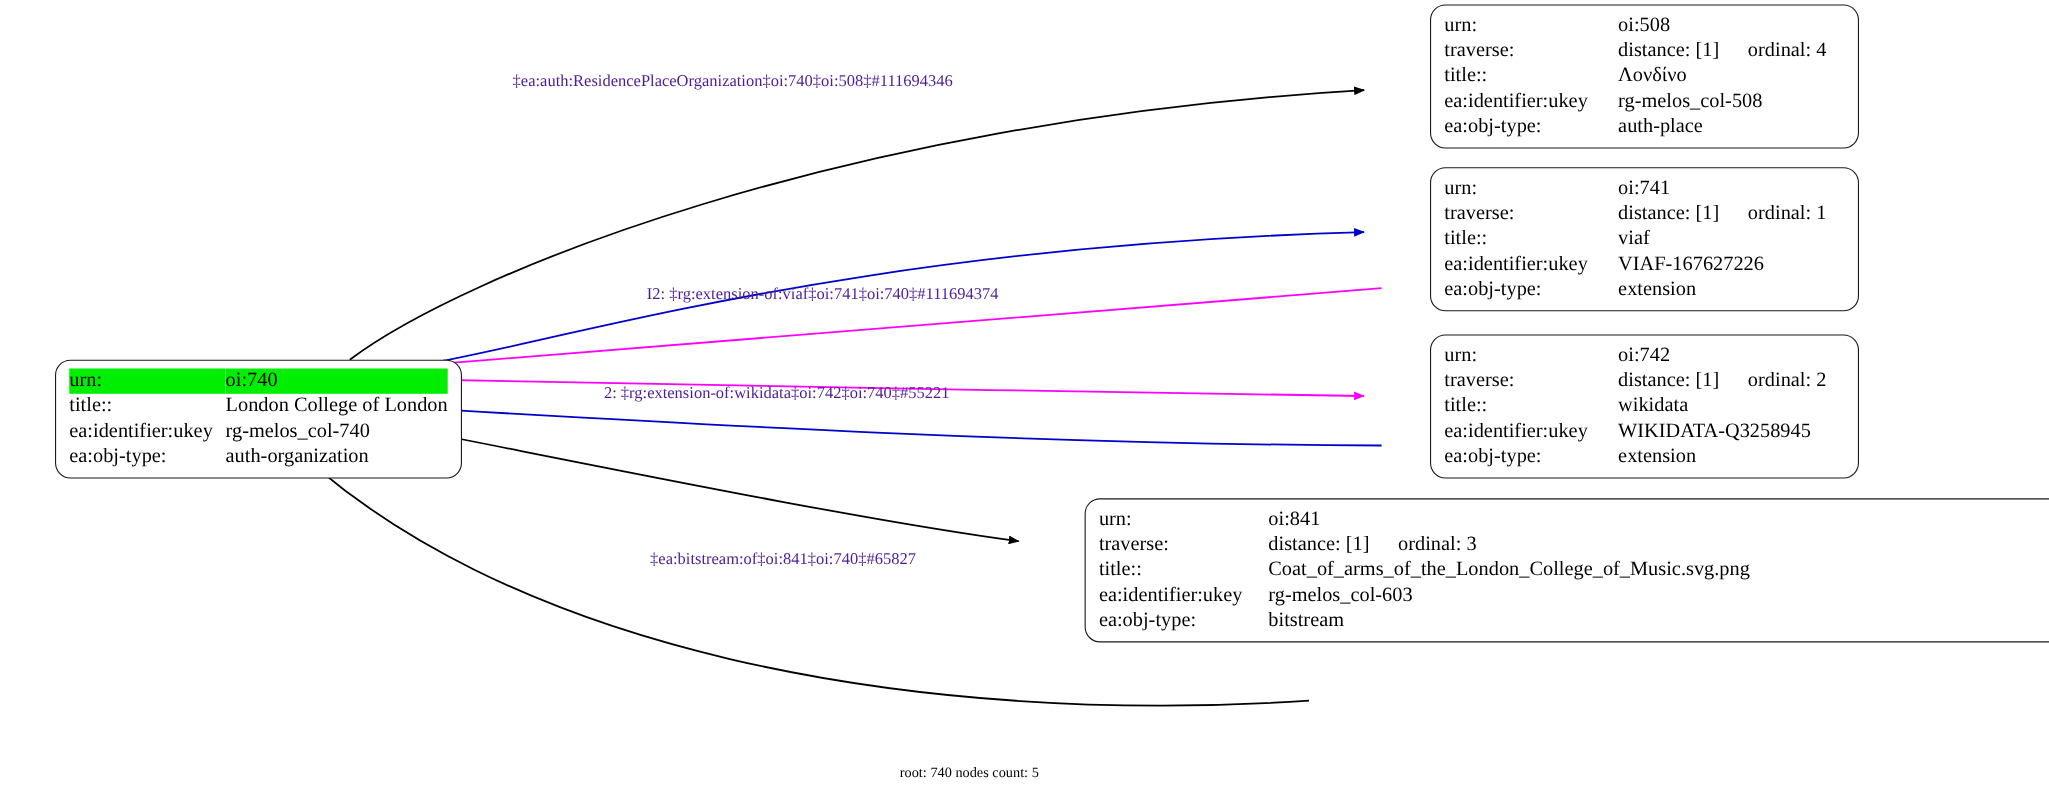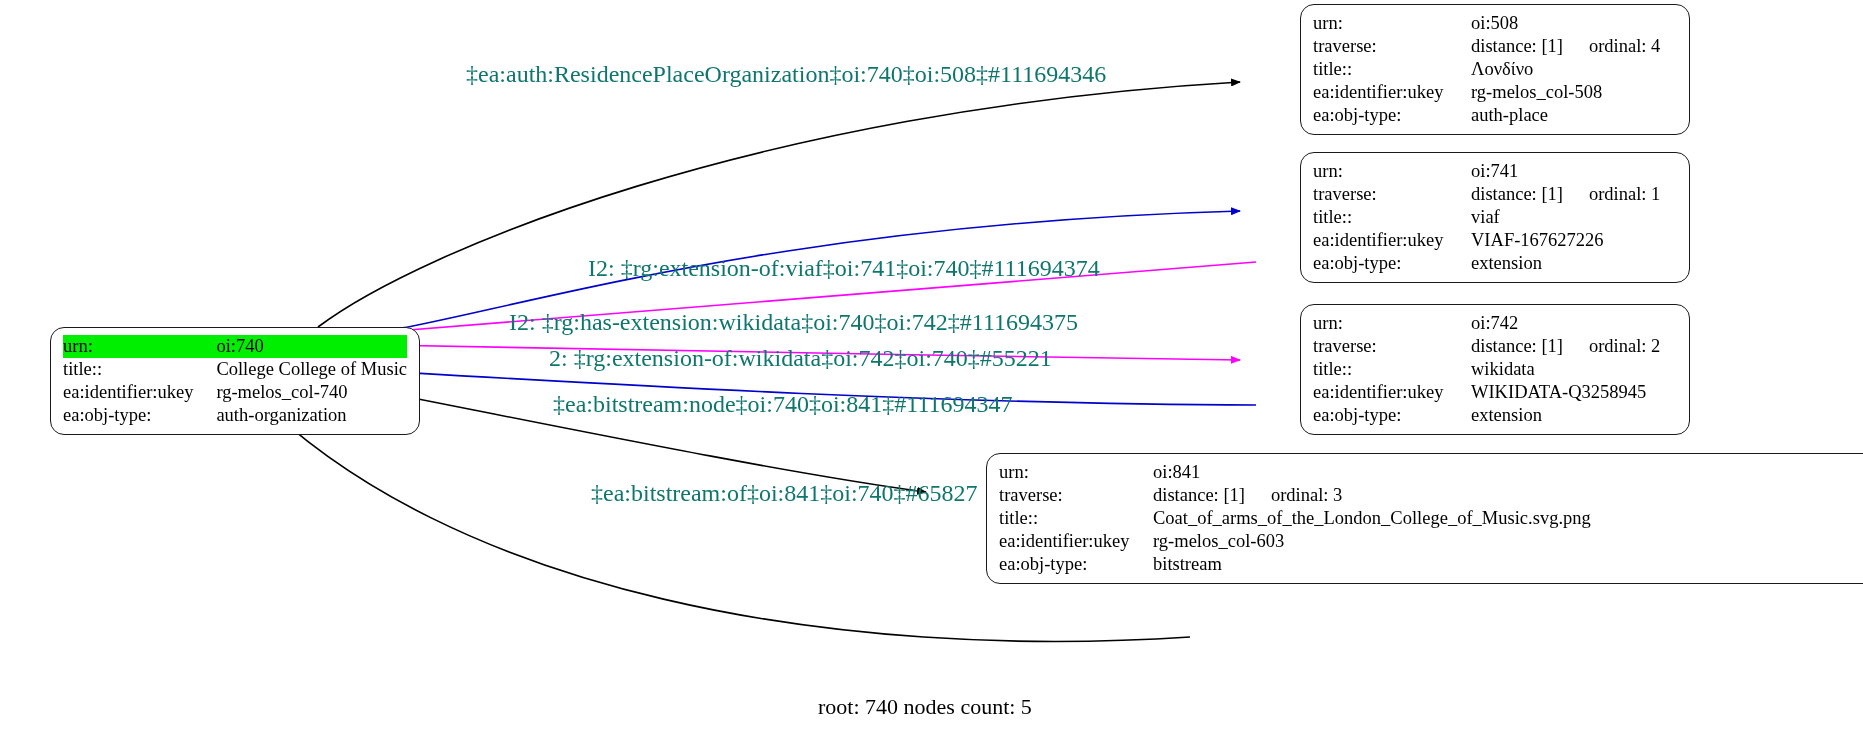--- a/index.html
+++ b/index.html
@@ -54,29 +54,29 @@
   .node td.v {
   }
   .hl {
     background: #00ee00;
   }
   .row-traverse .v span.dist {
     margin-right: 26px;
   }
   .edge-label {
     position: absolute;
-    font-size: 24px;
+    font-size: 15px;
     line-height: 22px;
     white-space: nowrap;
-    color: #0f766e;
+    color: #4c1d95;
     background: transparent;
   }
   .footer {
     position: absolute;
-    font-size: 22px;
+    font-size: 13px;
     white-space: nowrap;
   }
   
   #node-740 { left: 8px;  top: 327px; width: 370px; }
   #node-508 { left: 1258px; top: 4px;   width: 390px; }
   #node-741 { left: 1258px; top: 152px; width: 390px; }
   #node-742 { left: 1258px; top: 304px; width: 390px; }
   #node-841 { left: 944px;  top: 453px; width: 911px; }
 
   #node-740 td.k { width: 158px; }
@@ -118,21 +118,21 @@
 
   <div class="node" id="node-740">
     <table>
       <tbody>
           <tr>
         <td class="k hl">urn:</td>
         <td class="v hl">oi:740</td>
       </tr>
       <tr>
         <td class="k">title::</td>
-        <td class="v">College College of Music</td>
+        <td class="v">London College of London</td>
       </tr>
       <tr>
         <td class="k">ea:identifier:ukey</td>
         <td class="v">rg-melos_col-740</td>
       </tr>
       <tr>
         <td class="k">ea:obj-type:</td>
         <td class="v">auth-organization</td>
       </tr>
     </tbody>
@@ -245,23 +245,21 @@
       </tr>
     </tbody>
       </table>
   </div>
 
   <div class="edge-label" style="left:466px; top:63px;">‡ea:auth:ResidencePlaceOrganization‡oi:740‡oi:508‡#111694346</div>
 
 
   <div class="edge-label" style="left:588px; top:257px;">I2: ‡rg:extension-of:viaf‡oi:741‡oi:740‡#111694374</div>
 
-  <div class="edge-label" style="left:509px; top:311px;">I2: ‡rg:has-extension:wikidata‡oi:740‡oi:742‡#111694375</div>
 
   <div class="edge-label" style="left:549px; top:347px;">2: ‡rg:extension-of:wikidata‡oi:742‡oi:740‡#55221</div>
 
-  <div class="edge-label" style="left:553px; top:393px;">‡ea:bitstream:node‡oi:740‡oi:841‡#111694347</div>
-
-  <div class="edge-label" style="left:591px; top:482px;font-family:Liberation Serif, serif;">‡ea:bitstream:of‡oi:841‡oi:740‡#65827</div>
+
+  <div class="edge-label" style="left:591px; top:498px;font-family:Liberation Serif, serif;">‡ea:bitstream:of‡oi:841‡oi:740‡#65827</div>
 
   <div class="footer" style="left:818px; top:694px;">root: 740 nodes count: 5</div>
 
 </div>
 
 </body></html>

